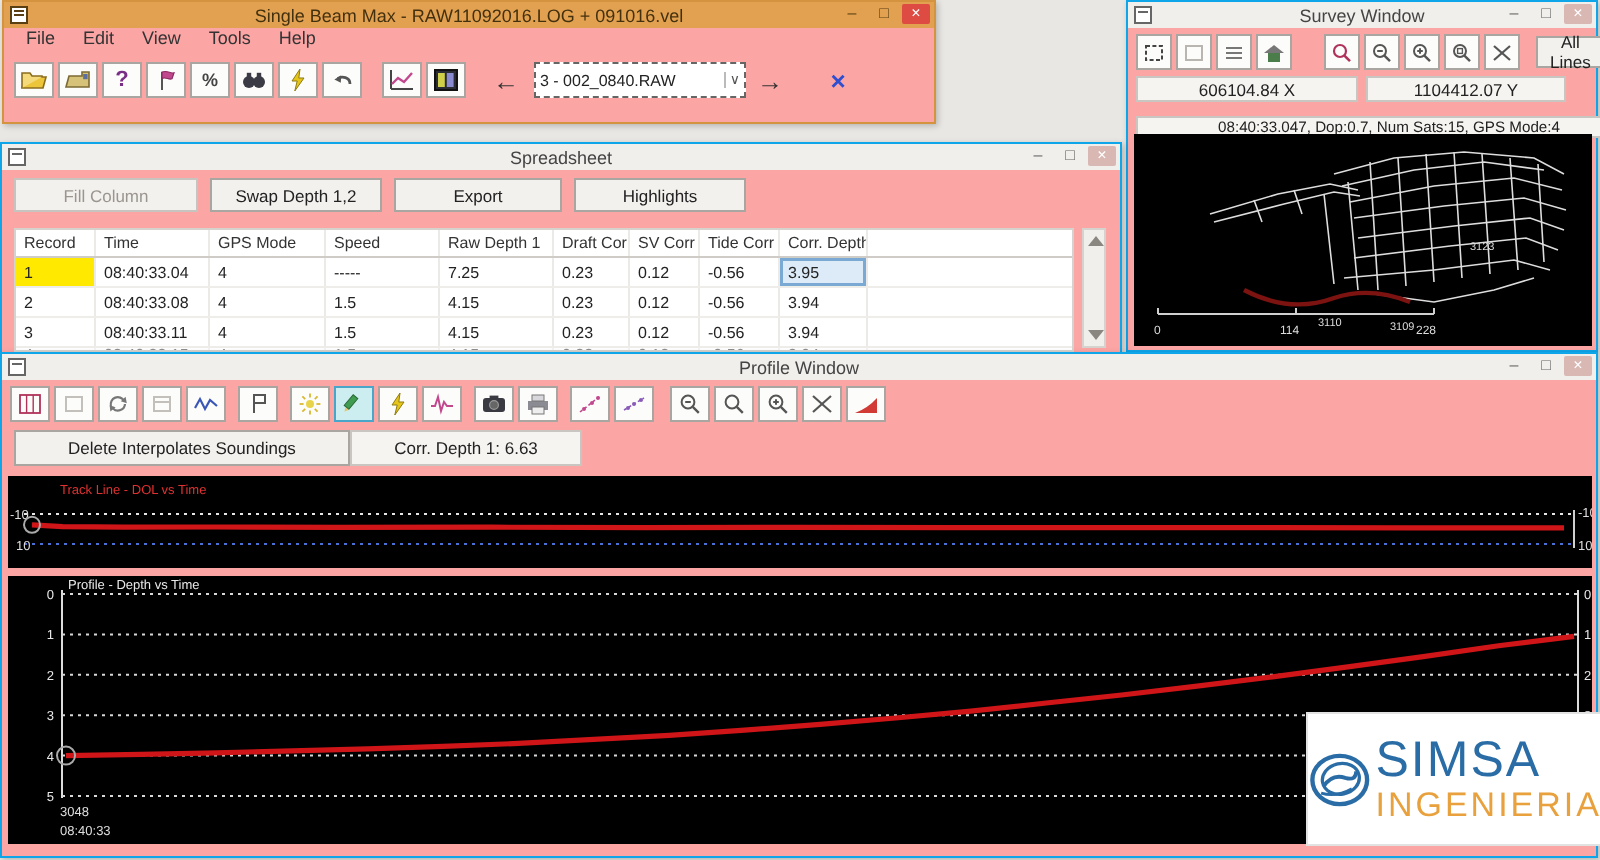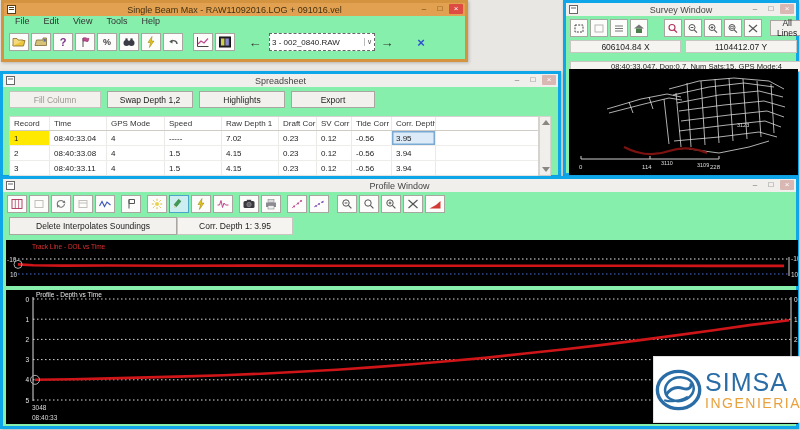--- a/index.html
+++ b/index.html
@@ -1,18 +1,18 @@
 <!DOCTYPE html>
 <html><head>
 <meta charset="utf-8">
 <style>
   html,body{margin:0;padding:0}
   .desktop{position:relative;width:800px;height:430px;background:#e9e7e3;overflow:hidden;
            font-family:"Liberation Sans",sans-serif;color:#222}
-  .win{position:absolute;background:#86efac;border:3px solid #0ea5e9;box-shadow:1px 1px 3px rgba(0,0,0,.22);box-sizing:border-box}
+  .win{position:absolute;background:#fca5a5;border:1px solid #0ea5e9;box-shadow:1px 1px 3px rgba(0,0,0,.22);box-sizing:border-box}
   
   .tbar{position:relative;height:13px;background:#f1efec;display:flex;align-items:center;font-size:9px;color:#444}
   .tbar .ttl{position:absolute;left:0;right:0;text-align:center;white-space:nowrap;overflow:hidden}
   .wicon{margin-left:3px;z-index:2;display:inline-flex}
   .wctrl{position:absolute;right:2px;top:1px;display:flex;gap:2px;z-index:3}
   .wbtn{width:14px;height:10px;font-size:8px;line-height:9px;text-align:center;color:#666;cursor:default}
   .wbtn.close-pale{background:#d9b8b3;color:#fff;border-radius:1px}
   .main .tbar{background:#e2a150;color:#43300f}
   .main{border-color:#d3933f}
   .main .wbtn{color:#5a3f12}
@@ -56,21 +56,21 @@
   .arr.up{top:3px;border-bottom:5px solid #8a8781}
   .arr.dn{bottom:3px;border-top:5px solid #8a8781}
   
   .chartbox{position:absolute;background:#000}
   svg text{font-family:"Liberation Sans",sans-serif}
   
   .logo{position:absolute;left:653px;top:356px;width:149px;height:67px;background:#fff;z-index:20;
         display:flex;align-items:center;border:1px solid #e2e2e2;box-sizing:border-box}
   .logo .words{display:flex;flex-direction:column;line-height:1;margin-left:2px}
   .logo .t1{font-size:25px;color:#2a6da6;letter-spacing:1px}
-  .logo .t2{font-size:14px;color:#e8a13c;letter-spacing:1.5px;margin-top:1px}
+  .logo .t2{font-size:17px;color:#e8a13c;letter-spacing:1.5px;margin-top:1px}
 </style>
 </head>
 <body>
 
 <div class="desktop">
 
   <section class="win main" style="left:1px;top:0;width:467px;height:62px">
     <div class="tbar">
       <span class="wicon">
         <svg width="9" height="9" viewBox="0 0 9 9">
@@ -242,21 +242,21 @@
           <svg width="12" height="11" viewBox="0 0 12 11">
             <line x1="2" y1="2" x2="10" y2="9" stroke="#555" stroke-width="1.1"></line>
             <line x1="10" y1="2" x2="2" y2="9" stroke="#555" stroke-width="1.1"></line>
           </svg>
         </span>
       <span class="gap" style="width:6px"></span>
       <button class="btn" style="width:58px;height:16px">All Lines</button>
     </div>
     <div style="position:absolute;left:4px;top:37px;display:flex;gap:4px">
       <span class="infobox" style="width:111px;height:13px">606104.84 X</span>
-      <span class="infobox" style="width:112px;height:13px">1104412.07 Y</span>
+      <span class="infobox" style="width:100px;height:13px">1104412.07 Y</span>
     </div>
     <div style="position:absolute;left:4px;top:52px">
       <span class="infobox" style="width:253px;height:11px;font-size:7.6px">08:40:33.047, Dop:0.7, Num Sats:15, GPS Mode:4</span>
     </div>
     <div class="chartbox" style="left:3px;top:66px;width:229px;height:106px">
       <svg width="229" height="106" viewBox="0 0 229 106">
         <g stroke="#e9e9e9" stroke-width="0.8" fill="none" opacity="0.95">
           <path d="M38 40 L72 30 L98 25 L112 28"></path>
           <path d="M40 44 L75 35 L100 29 L113 31"></path>
           <path d="M100 20 L130 12 L165 9 L200 12 L215 20"></path>
@@ -299,43 +299,43 @@
       <span class="ttl">Spreadsheet</span>
       <span class="wctrl">
         <span class="wbtn">–</span>
         <span class="wbtn">□</span>
         <span class="wbtn close-pale">×</span>
       </span>
     </div>
     <div style="position:absolute;left:6px;top:17px;display:flex;gap:6px">
       <button class="btn disabled" style="width:92px;height:17px">Fill Column</button>
       <button class="btn" style="width:86px;height:17px">Swap Depth 1,2</button>
+      <button class="btn" style="width:84px;height:17px">Export</button>
       <button class="btn" style="width:86px;height:17px">Highlights</button>
-      <button class="btn" style="width:84px;height:17px">Export</button>
     </div>
     <div class="tablewrap">
       <div class="thead">
           <div class="tcell">Record</div>
           <div class="tcell">Time</div>
           <div class="tcell">GPS Mode</div>
           <div class="tcell">Speed</div>
           <div class="tcell">Raw Depth 1</div>
           <div class="tcell">Draft Corr</div>
           <div class="tcell">SV Corr 1</div>
           <div class="tcell">Tide Corr</div>
           <div class="tcell">Corr. Depth</div>
           <div class="tcell filler"></div>
         </div>
       <div>
           <div class="trow">
             <div class="tcell sel-yellow">1</div>
             <div class="tcell">08:40:33.04</div>
             <div class="tcell">4</div>
             <div class="tcell">-----</div>
-            <div class="tcell">7.02</div>
+            <div class="tcell">7.25</div>
             <div class="tcell">0.23</div>
             <div class="tcell">0.12</div>
             <div class="tcell">-0.56</div>
             <div class="tcell sel-cell">3.95</div>
             <div class="tcell filler"></div>
           </div>
           <div class="trow">
             <div class="tcell">2</div>
             <div class="tcell">08:40:33.08</div>
             <div class="tcell">4</div>
@@ -526,21 +526,21 @@
           </svg>
         </span>
       <span class="tbtn">
           <svg width="14" height="12" viewBox="0 0 14 12">
             <path d="M1.5 10.5 L12.5 10.5 L12.5 3 Q8 8 1.5 10.5 Z" fill="#d23b35"></path>
           </svg>
         </span>
     </div>
     <div style="position:absolute;left:6px;top:38px;display:flex;">
       <button class="btn" style="width:168px;height:18px">Delete Interpolates Soundings</button>
-      <span class="infobox" style="width:116px;height:18px">Corr. Depth 1: 3.95</span>
+      <span class="infobox" style="width:116px;height:18px">Corr. Depth 1: 6.63</span>
     </div>
     <div class="chartbox" style="left:3px;top:61px;width:792px;height:46px">
       <svg width="792" height="46" viewBox="0 0 792 46">
           <line x1="8" y1="19" x2="782" y2="19" stroke="#e6e6e6" stroke-width="1" stroke-dasharray="1.5 2.5"></line>
           <line x1="8" y1="34" x2="782" y2="34" stroke="#4a6fd4" stroke-width="1" stroke-dasharray="1.5 2.5"></line>
           <text x="26" y="9" fill="#e03030" font-size="6.5">Track Line - DOL vs Time</text>
           <text x="1" y="21.5" fill="#ddd" font-size="6.5">-10</text>
           <text x="4" y="37" fill="#ddd" font-size="6.5">10</text>
           <line x1="783" y1="17" x2="783" y2="36" stroke="#cfcfcf"></line>
           <text x="785" y="20.5" fill="#ddd" font-size="6.5">-10</text>

